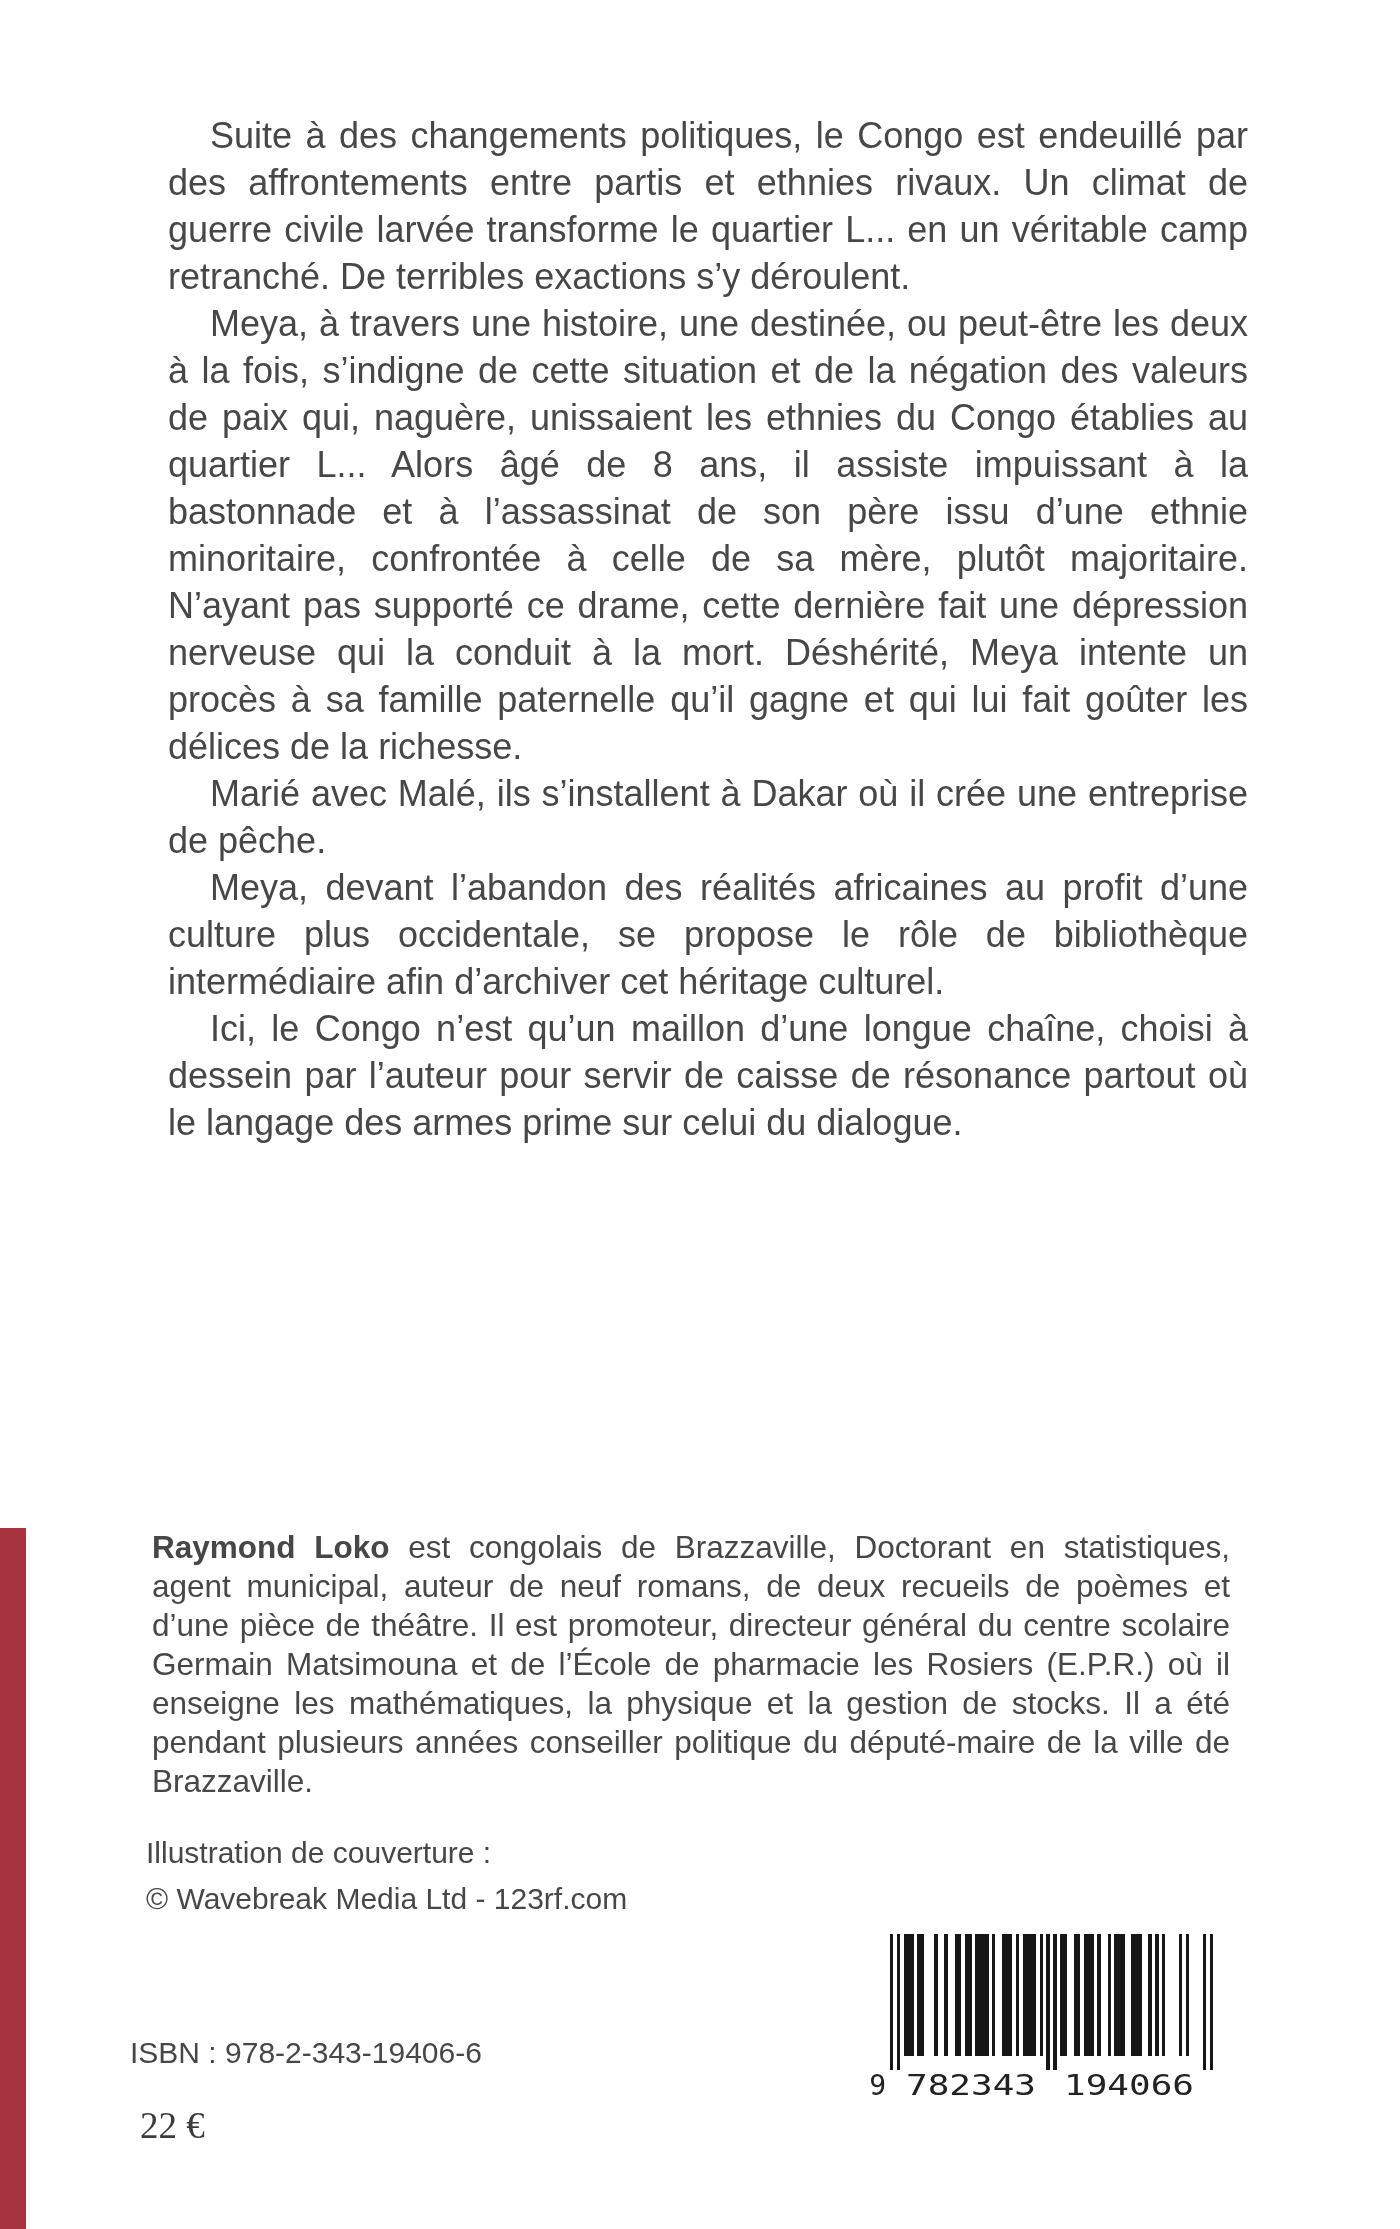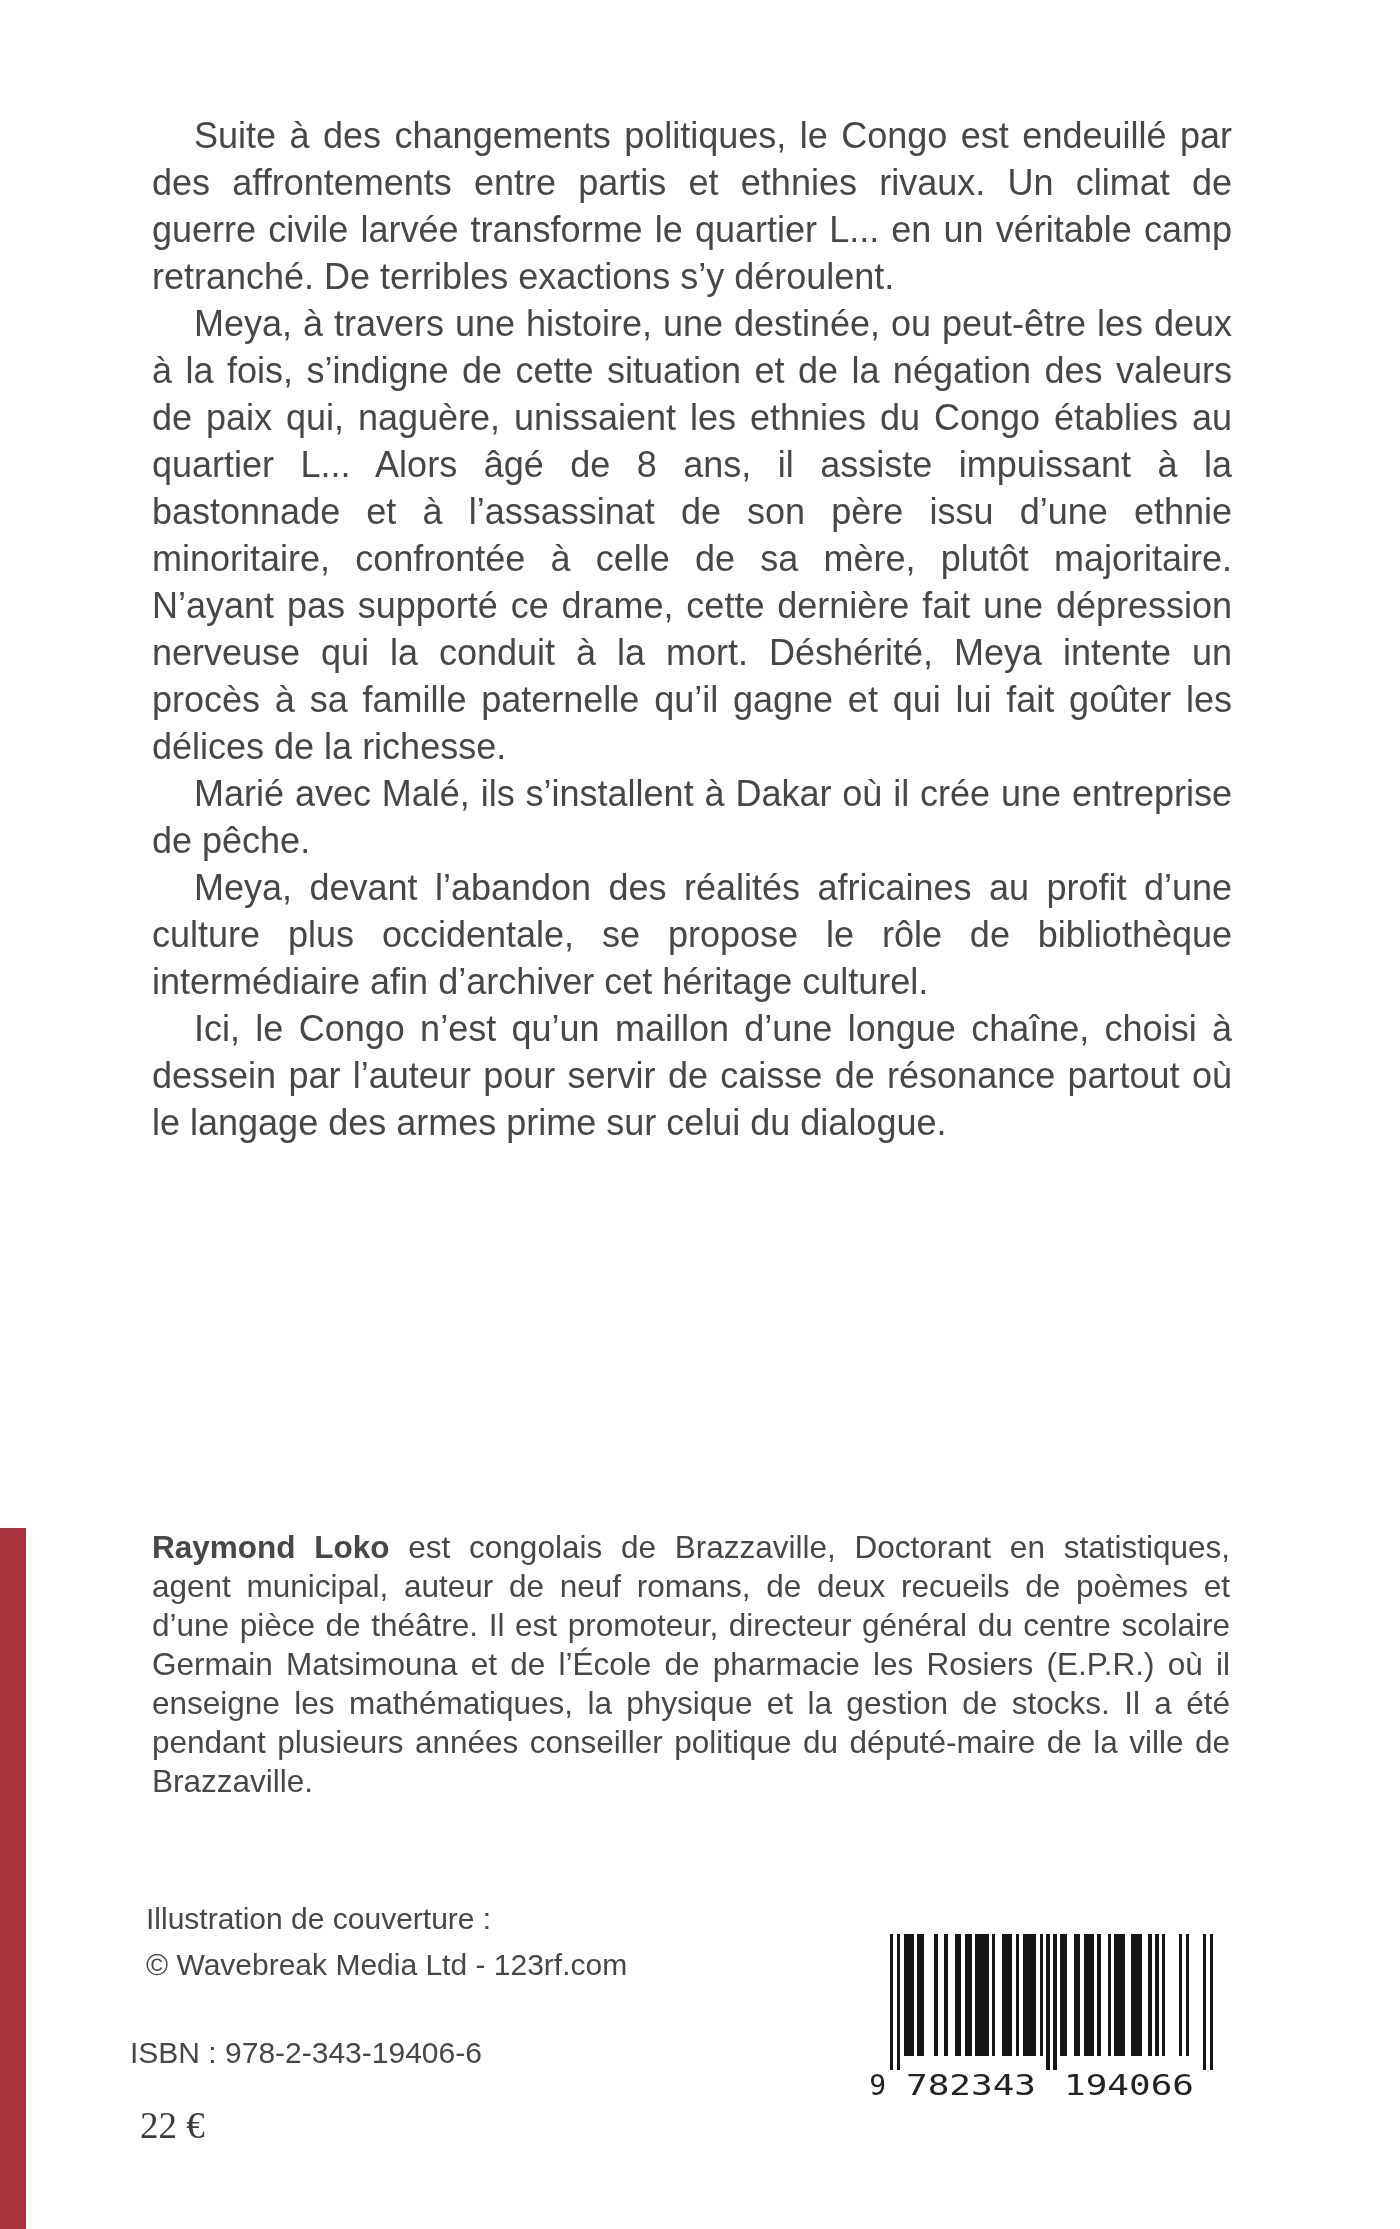--- a/index.html
+++ b/index.html
@@ -15,21 +15,21 @@
 
   .stripe {
     position: absolute;
     left: 0; top: 1528px;
     width: 26px; height: 701px;
     background: #a7333f;
   }
 
   .synopsis {
     position: absolute;
-    left: 152px; top: 112px;
+    left: 168px; top: 112px;
     width: 1080px;
     font-size: 36px;
     line-height: 47px;
     text-align: justify;
     color: #474747;
   }
   .synopsis p { text-indent: 42px; }
   .italic { font-style: italic; }
 
   .bio {
@@ -38,21 +38,21 @@
     width: 1078px;
     font-size: 31.5px;
     line-height: 39px;
     text-align: justify;
     color: #474747;
   }
   .bio b { font-weight: bold; }
 
   .credit {
     position: absolute;
-    left: 146px; top: 1896px;
+    left: 146px; top: 1830px;
     font-size: 30px;
     line-height: 46px;
     color: #474747;
   }
 
   .isbn {
     position: absolute;
     left: 130px; top: 2036px;
     font-size: 30px;
     color: #474747;

